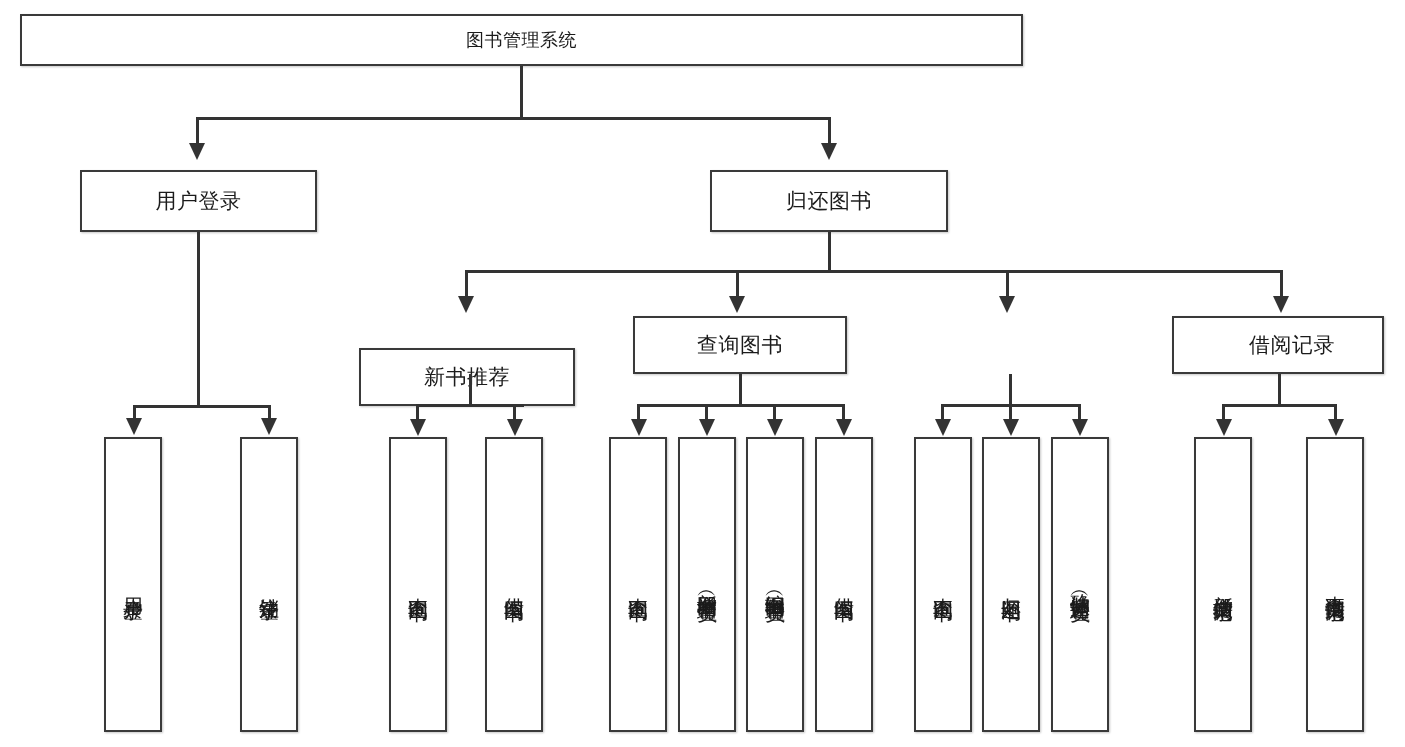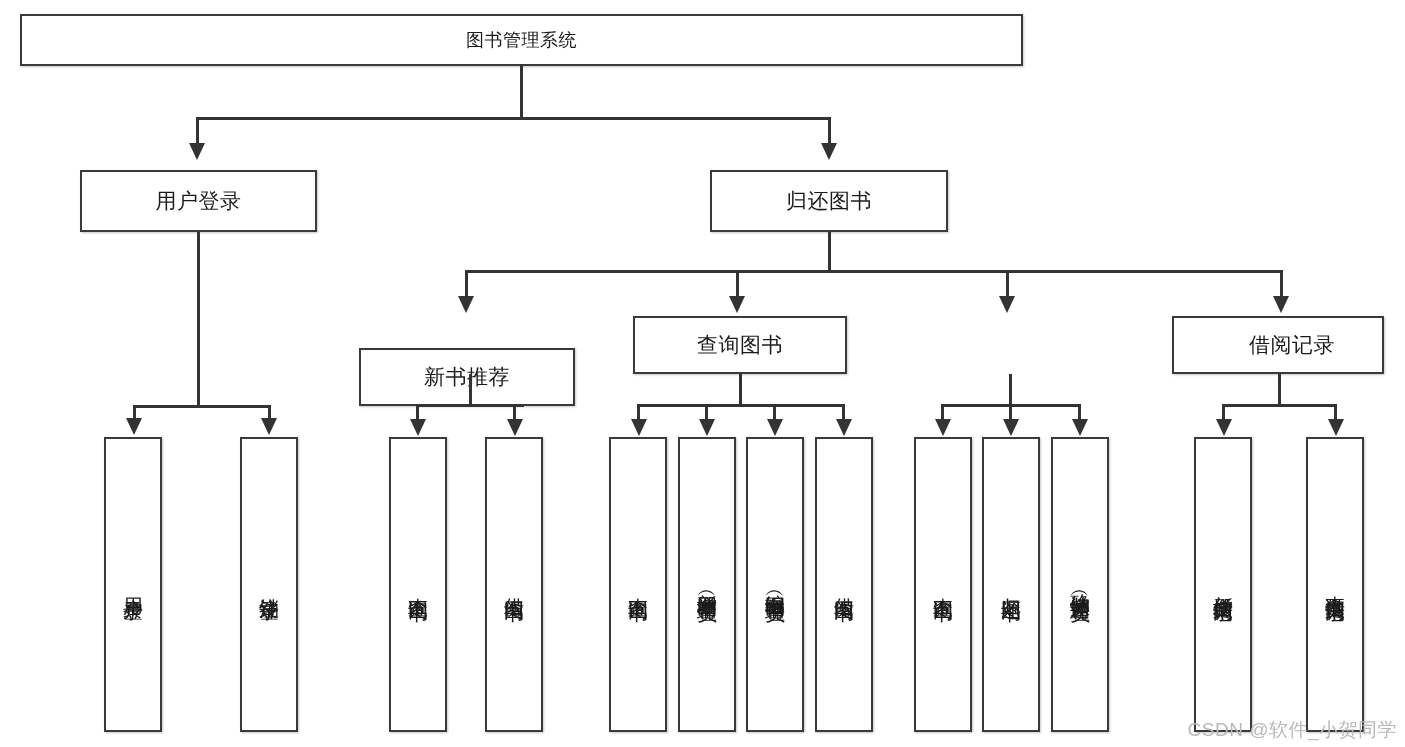--- a/index.html
+++ b/index.html
@@ -211,15 +211,14 @@
     <span class="label">确认归还（管理员）</span>
   </div>
 
   <div class="node leaf" style="left:1194px; top:437px; width:58px; height:295px;">
     <span class="label">新增借阅记录</span>
   </div>
   <div class="node leaf" style="left:1306px; top:437px; width:58px; height:295px;">
     <span class="label">查询借阅记录</span>
   </div>
 
-  <div id="watermark">CSDN @软件_小贺同学</div>
 
 </div>
 
 </body></html>

